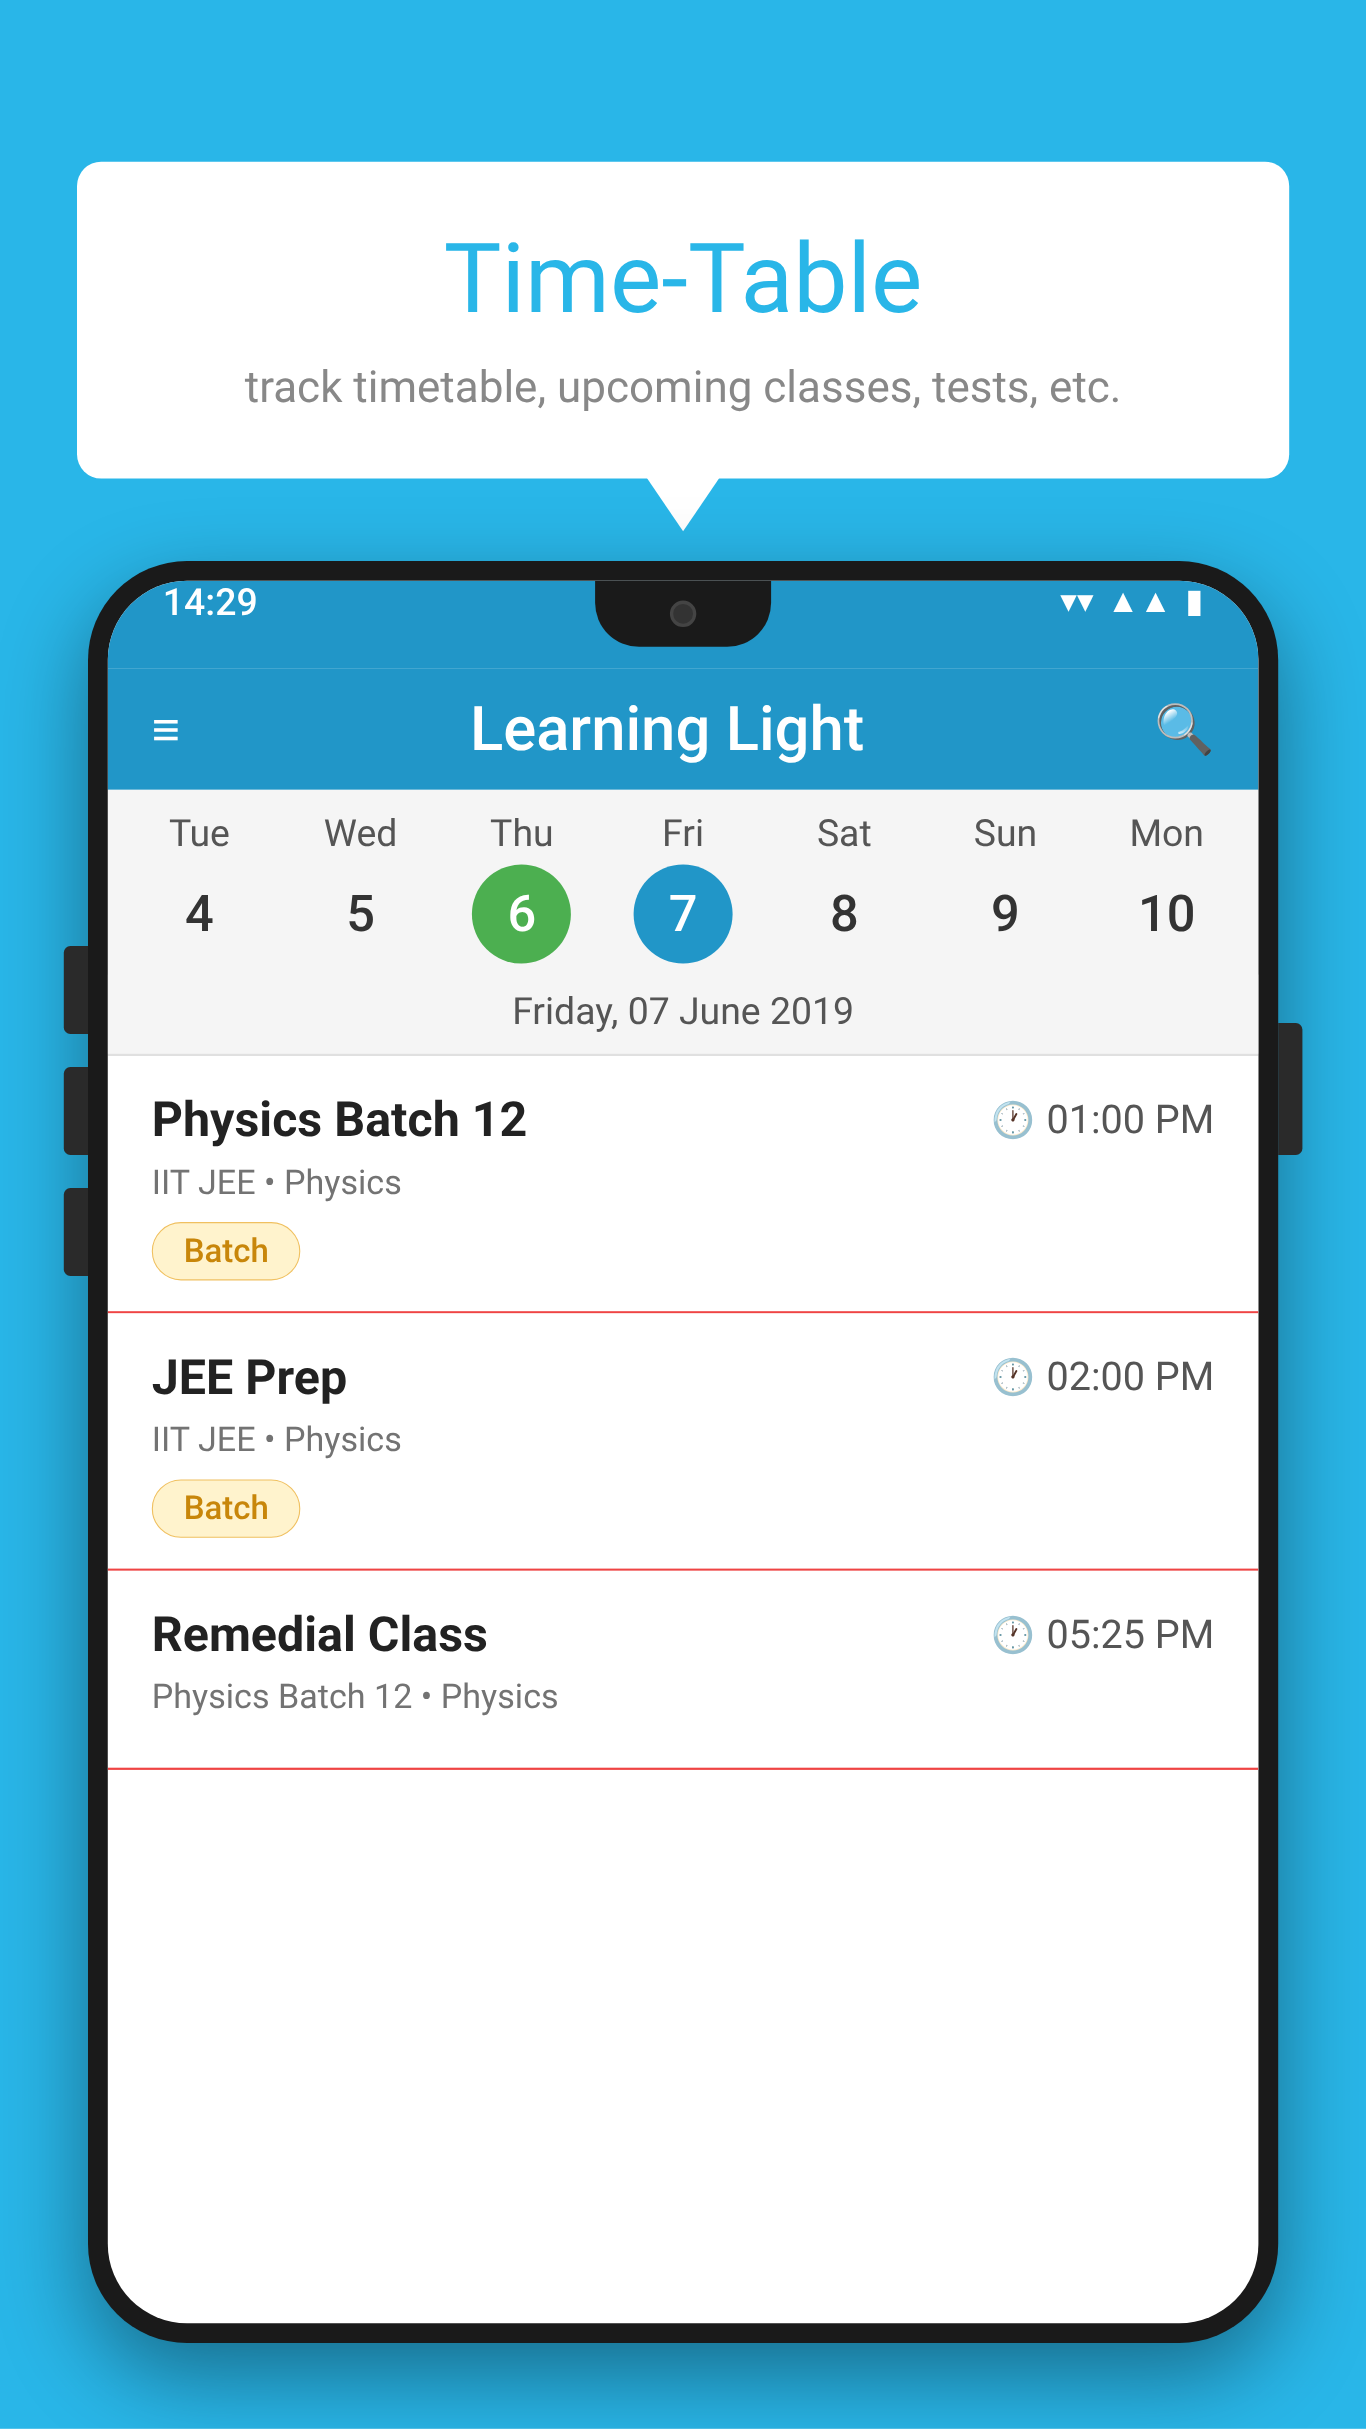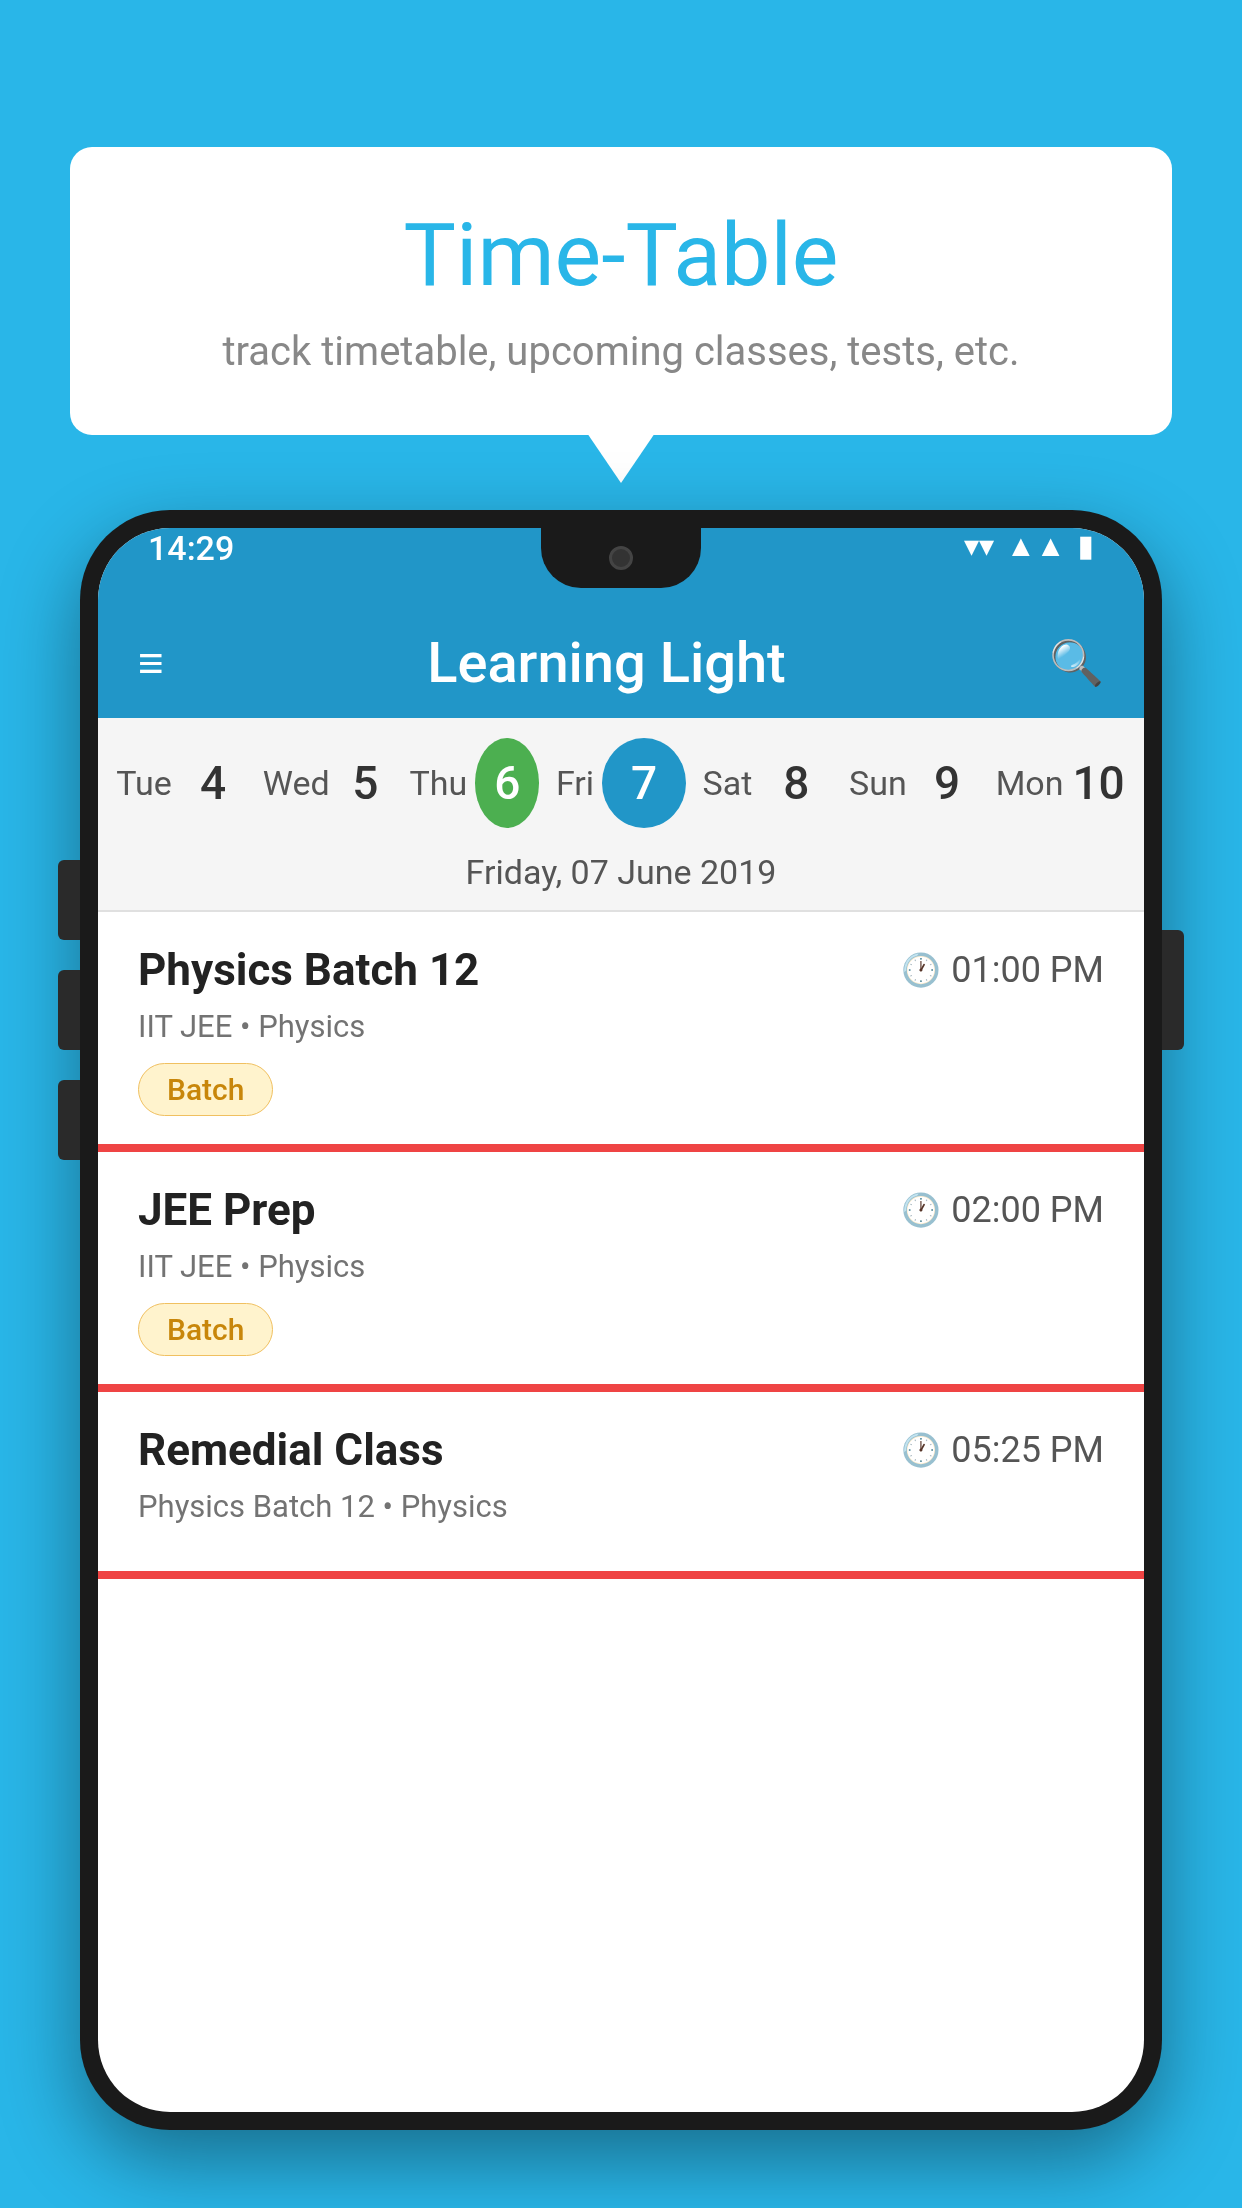--- a/index.html
+++ b/index.html
@@ -201,20 +201,21 @@
 
     .days-row {
       display: flex;
       justify-content: space-around;
       padding: 0 10px;
       margin-bottom: 10px;
     }
 
     .day-col {
       display: flex;
+      flex-direction: column;
       align-items: center;
       gap: 8px;
       width: 130px;
     }
 
     .day-label {
       font-size: 34px;
       color: #555;
       font-weight: 400;
     }
@@ -252,21 +253,21 @@
     
     .separator {
       height: 2px;
       background: #e0e0e0;
     }
 
     
     .schedule-item {
       background: white;
       padding: 32px 40px 28px;
-      border-bottom: 8px solid #ef4444;
+      border-bottom: 2px solid #ef4444;
     }
 
     .schedule-item-header {
       display: flex;
       justify-content: space-between;
       align-items: center;
       margin-bottom: 12px;
     }
 
     .item-title {

